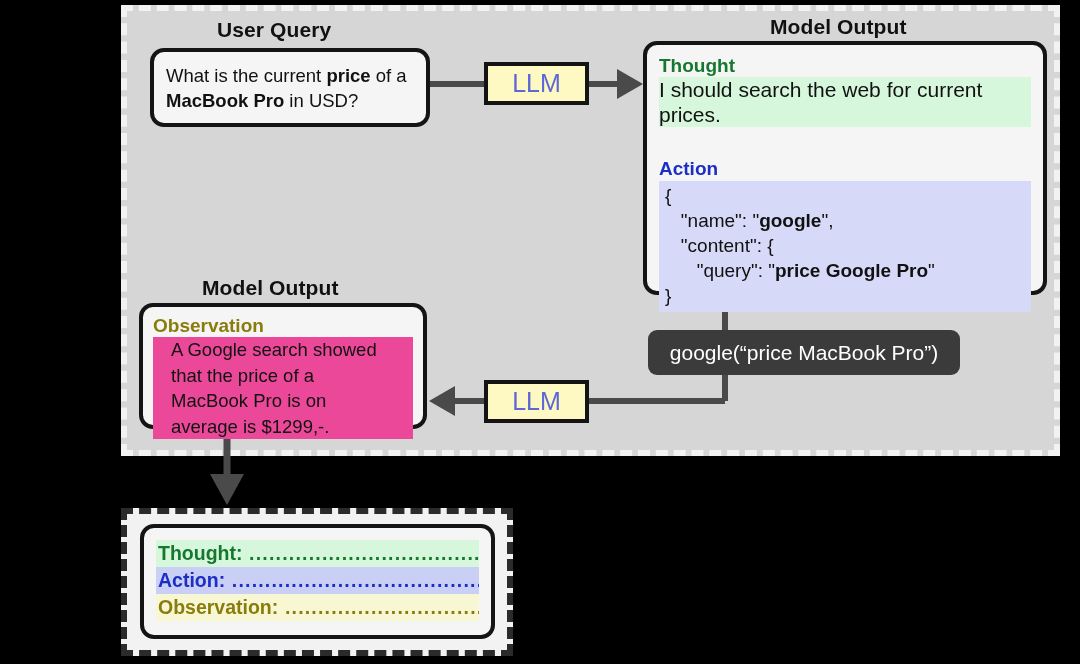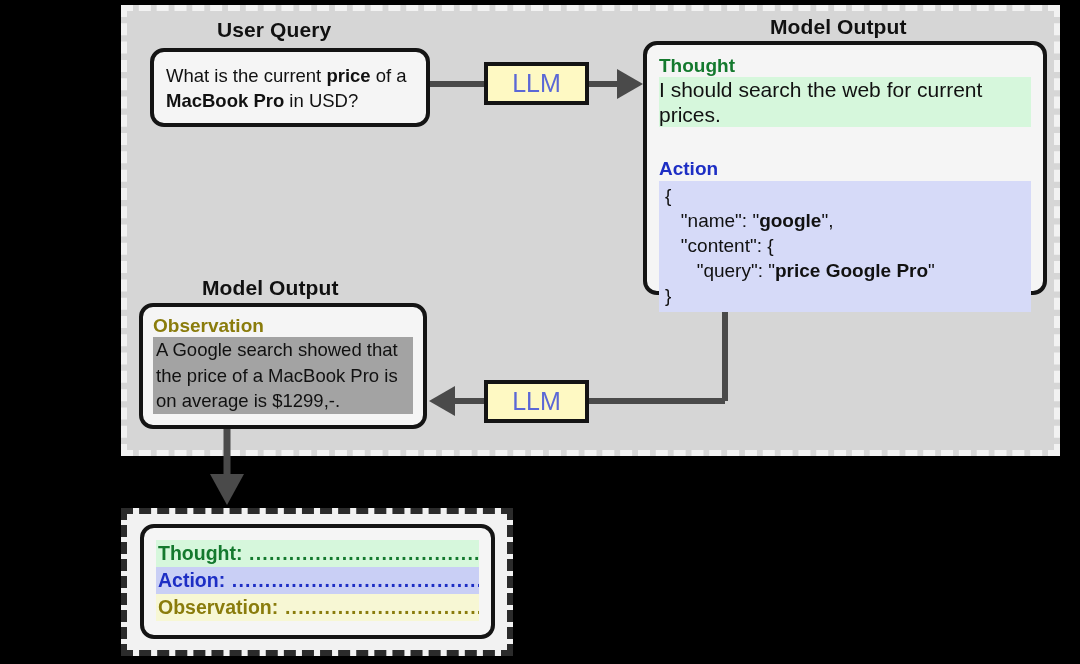--- a/index.html
+++ b/index.html
@@ -63,22 +63,22 @@
   .lbl-action{color:#1d2ec4;margin-top:15px;}
   .lbl-observation{color:#8a7c0c;}
 
   .hl{display:block;font-size:21px;color:#111;line-height:25px;}
   .hl-green{background:#d6f7dc;}
 
   .json-block{background:#d6daf8;padding:2px 6px 4px 6px;margin-top:1px;}
   .json-block div{font-size:19px;color:#111;line-height:25px;white-space:pre;}
   .json-block b{font-weight:bold;}
 
-  .obs-text{display:block;background:#a3a3a3;font-size:18.5px;color:#111;
-            line-height:25.5px;padding:0 3px;}
+  .obs-text{display:block;background:#ec4899;font-size:18.5px;color:#111;
+            line-height:25.5px;padding:0 18px;}
 
   .spacer{height:16px;}
 
   
   .sum-line{font-size:19.5px;line-height:27px;font-weight:bold;white-space:nowrap;
             overflow:hidden;padding:0 2px;}
   .sum-green{background:#d6f7dc;color:#14792e;}
   .sum-blue{background:#c9cff5;color:#1d2ec4;}
   .sum-yellow{background:#f7f7d4;color:#8a7c0c;}
   .dots{font-weight:bold;letter-spacing:1.2px;}
@@ -132,20 +132,23 @@
     <div class="lbl lbl-action">Action</div>
     <div class="json-block">
       <div>{</div>
       <div><span>   "name": "</span><b>google</b><span>",</span></div>
       <div>   "content": {</div>
       <div><span>      "query": "</span><b>price Google Pro</b><span>"</span></div>
       <div>}</div>
     </div>
   </div>
 
+  <div class="tool-pill">
+    <span>google(“price MacBook Pro”)</span>
+  </div>
 
   <div class="llm-box llm-bottom">
     <span>LLM</span>
   </div>
 
   <div class="card card-observation">
     <div class="lbl lbl-observation">Observation</div>
     <span class="obs-text">A Google search showed that the price of a MacBook Pro is on average is $1299,-.</span>
   </div>
 

